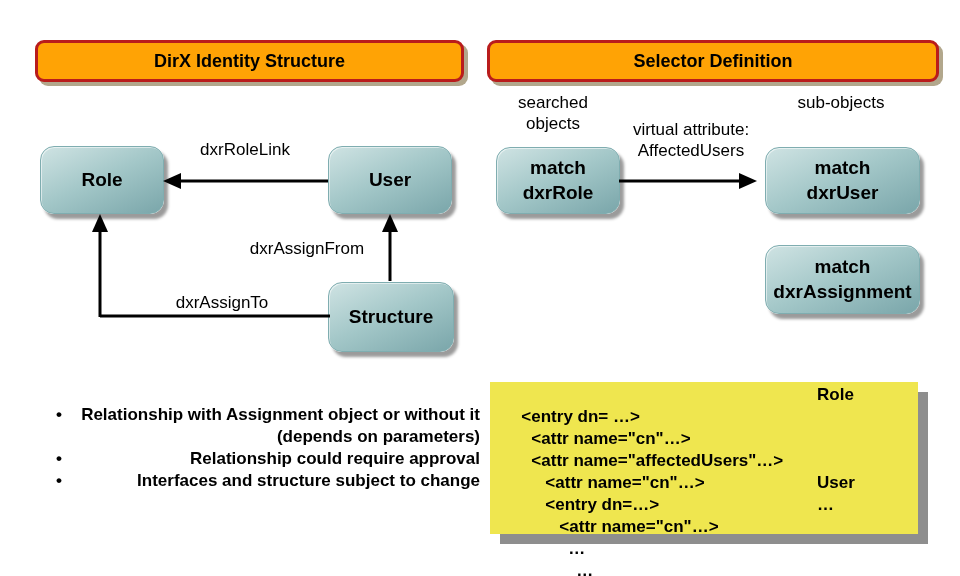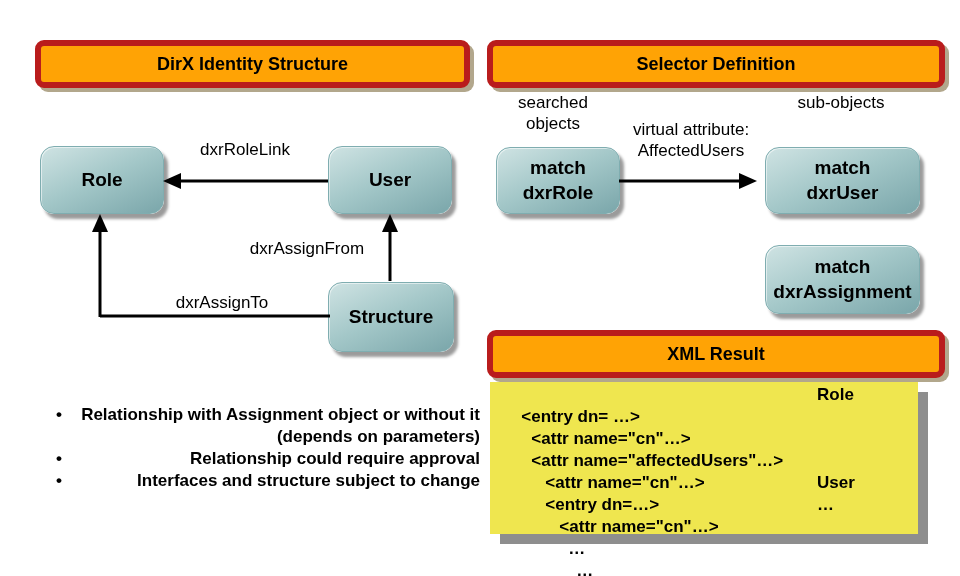--- a/index.html
+++ b/index.html
@@ -3,21 +3,21 @@
 <meta charset="utf-8">
 <style>
   html,body { margin:0; padding:0; background:#fff; }
   .slide {
     position:relative; width:960px; height:576px; background:#ffffff;
     font-family:"Liberation Sans", sans-serif; color:#000; overflow:hidden;
   }
   
   .hdr {
     position:absolute; height:36px; background:#ffa305;
-    border:6px solid #b91c1c; border-radius:9px;
+    border:3px solid #b91c1c; border-radius:9px;
     display:flex; align-items:center; justify-content:center;
     font-size:18px; font-weight:bold;
     box-shadow:4px 4px 0 #b2a78c;
   }
   #hdr-left  { left:35px;  top:40px; width:423px; }
   #hdr-right { left:487px; top:40px; width:446px; }
   #hdr-xml   { left:487px; top:330px; width:446px; }
   
   .node {
     position:absolute; border-radius:14px;
@@ -116,21 +116,20 @@
       <polygon points="757,181 739,173 739,189"></polygon>
     </g>
   </svg>
 
   <ul class="bullets">
     <li>Relationship with Assignment object or without it (depends on parameters)</li>
     <li>Relationship could require approval</li>
     <li>Interfaces and structure subject to change</li>
   </ul>
 
-  <div class="hdr" id="hdr-xml">XML Result</div>
 
   <div class="xml-box">
     <div class="xml-line" style="margin-left:0px">
       <span>&lt;entry dn= …&gt;</span>
       <span class="xml-note" style="left:324px">Role</span>
     </div>
     <div class="xml-line" style="margin-left:10px">
       <span>&lt;attr name="cn"…&gt;</span>
     </div>
     <div class="xml-line" style="margin-left:10px">

